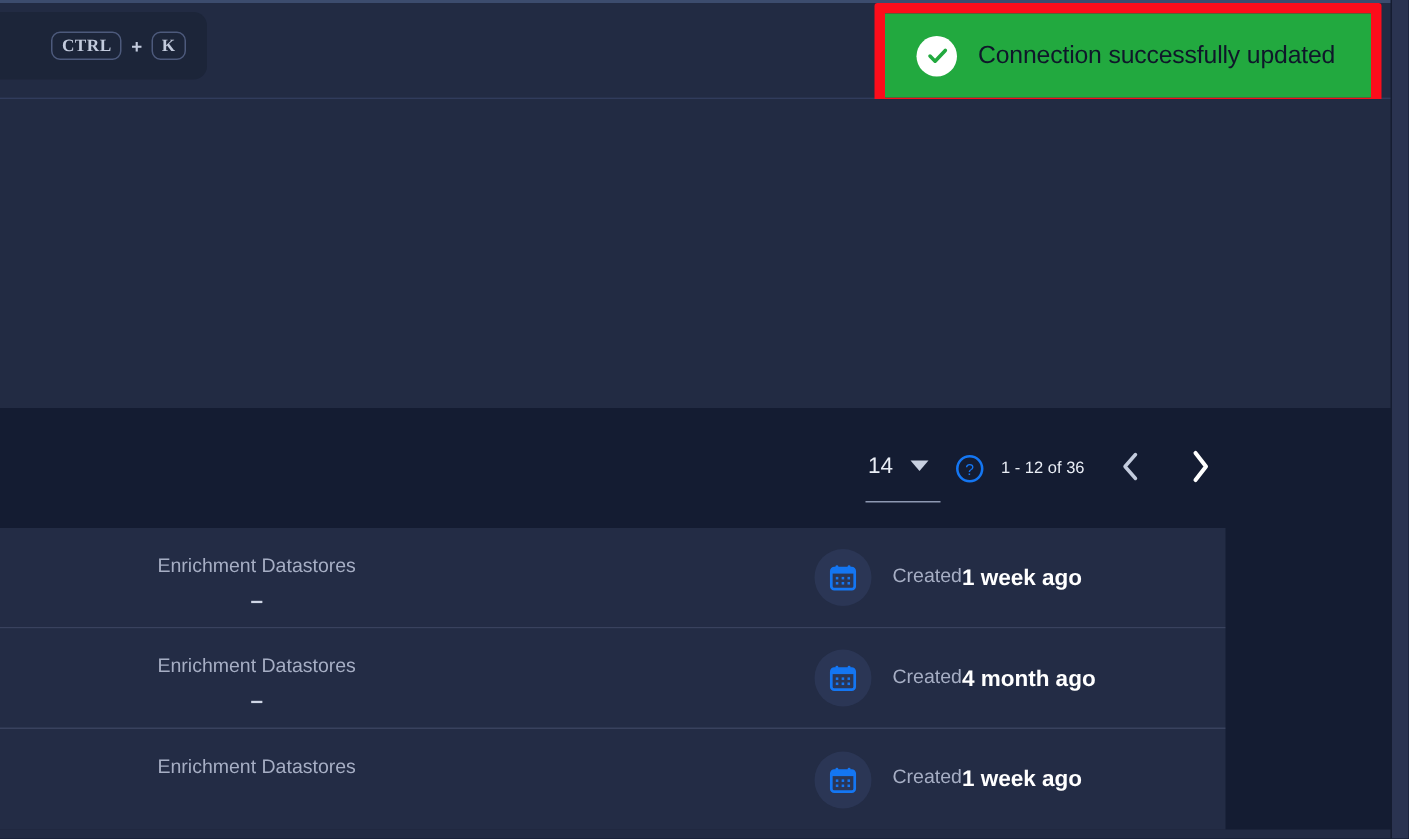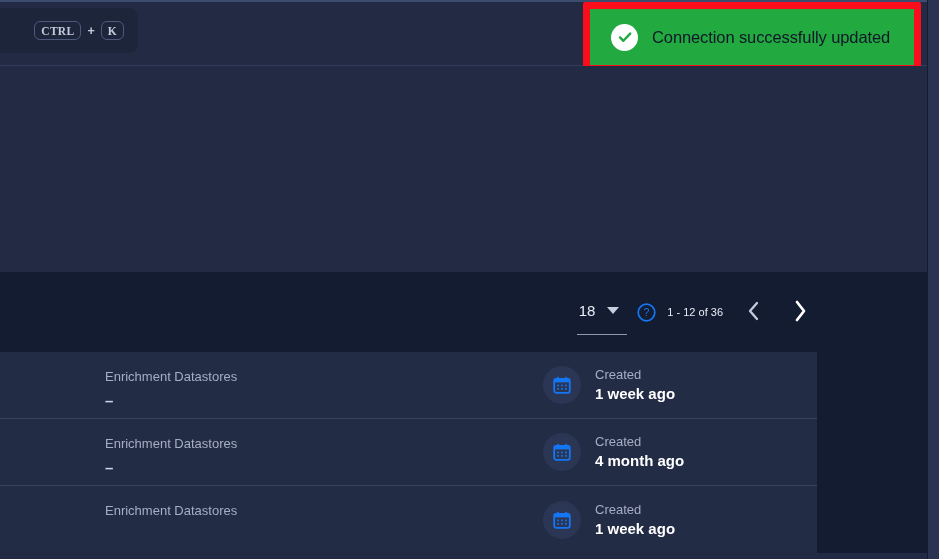--- a/index.html
+++ b/index.html
@@ -204,20 +204,21 @@
     width: 34px; height: 34px;
   }
   .arrow-prev { margin-left: 14px; }
   .arrow-next { margin-left: 12px; }
 
   
   .list {
     position: absolute;
     top: 352px; left: 0;
     width: 869px;
+    text-align: center;
   }
   .row {
     position: relative;
     height: 67px;
     background: #232c45;
     border-bottom: 1px solid #39425e;
     display: flex;
     align-items: center;
   }
   .row:last-child { border-bottom: none; }
@@ -269,21 +270,21 @@
   .cal-badge {
     width: 38px; height: 38px;
     border-radius: 50%;
     background: #2b3category;
     background: #2b3655;
     display: flex;
     align-items: center;
     justify-content: center;
     flex: 0 0 auto;
   }
-  .created-text-wrap { display: flex; flex-direction: column; }
+  .created-text-wrap { display: flex; }
   .created-label {
     color: #a6aec4;
     font-size: 13px;
     line-height: 17px;
   }
   .created-value {
     color: #ffffff;
     font-size: 15px;
     font-weight: bold;
     line-height: 20px;
@@ -355,21 +356,21 @@
     <span class="toast-text">Connection successfully updated</span>
   </div>
 </div>
 
 <div class="blank-region"></div>
 
 <div class="toolbar">
   <div class="pagination">
 
     <div class="page-size">
-      <span class="page-size-value">18</span>
+      <span class="page-size-value">14</span>
       <span class="caret-down"></span>
       <span class="page-size-underline"></span>
     </div>
 
     <span class="help-icon">
       <svg width="19" height="19" viewBox="0 0 19 19">
         <circle cx="9.5" cy="9.5" r="8.3" fill="none" stroke="#1476f2" stroke-width="1.7"></circle>
         <text x="9.5" y="13.4" text-anchor="middle" font-family="Liberation Sans, sans-serif" font-size="10.5" fill="#1476f2">?</text>
       </svg>
     </span>

